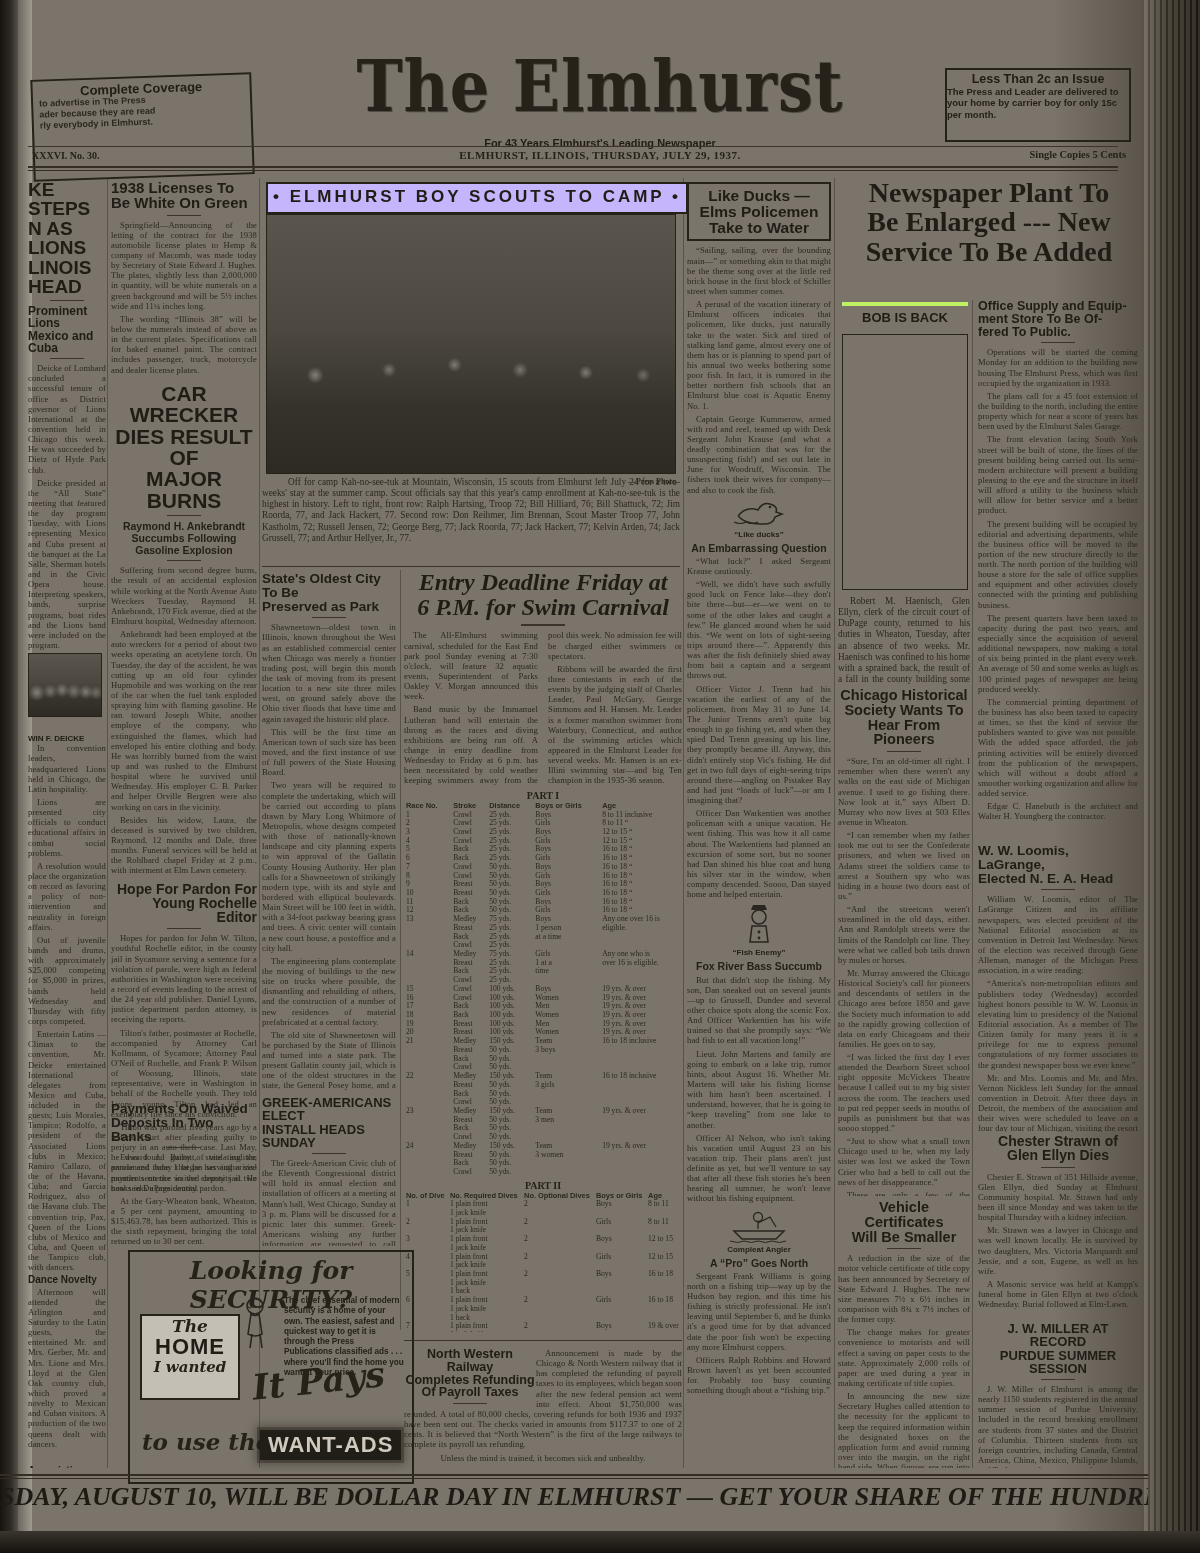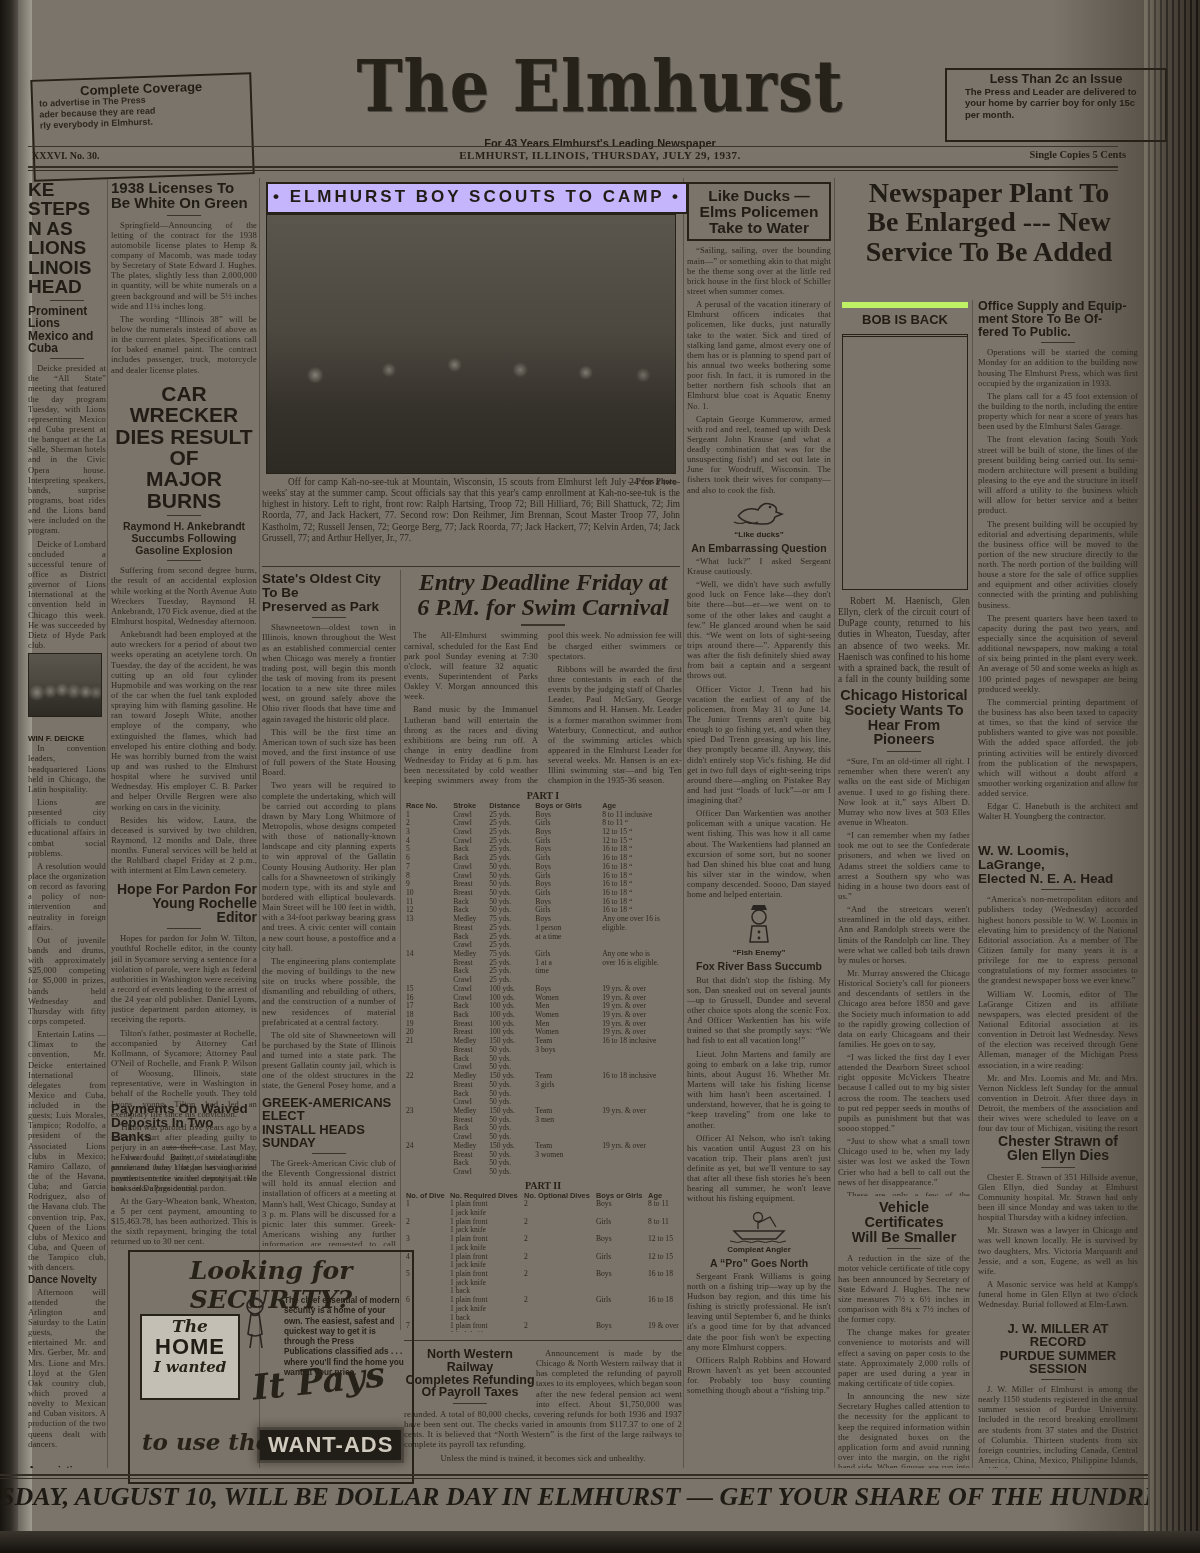--- a/index.html
+++ b/index.html
@@ -78,21 +78,21 @@
         <div>ader because they are read</div>
         <div>rly everybody in Elmhurst.</div>
       </div>
   </div>
 
   <div class="blk" style="left:250px;top:55px;width:700px;height:82px;text-align:center;">
     <span class="gothic-title" style="font-size:62px;display:inline-block;">The Elmhurst Press</span>
   </div>
   <div class="blk headline" style="left:400px;top:138px;width:400px;text-align:center;font-size:11px;">For 43 Years Elmhurst's Leading Newspaper</div>
 
-  <div class="blk boxed" style="left:945px;top:68px;width:182px;height:64px;padding:3px 18px;">
+  <div class="blk boxed" style="left:945px;top:68px;width:182px;height:64px;padding:3px 0;">
     <div class="headline" style="font-size:12.5px;text-align:center;">Less Than 2c an Issue</div>
     <div style="font-family:'Liberation Sans',sans-serif;font-weight:bold;font-size:9.5px;line-height:1.2;">The Press and Leader are delivered to your home by carrier boy for only 15c per month.</div>
   </div>
 
   <div class="rule" style="left:28px;top:146px;width:1090px;"></div>
   <div class="blk" style="left:32px;top:150px;width:150px;font-size:10px;font-weight:bold;">XXXVI. No. 30.</div>
   <div class="blk" style="left:380px;top:149px;width:440px;text-align:center;font-size:11px;font-weight:bold;letter-spacing:.5px;">ELMHURST, ILLINOIS, THURSDAY, JULY 29, 1937.</div>
   <div class="blk" style="left:950px;top:149px;width:176px;text-align:right;font-size:10.5px;font-weight:bold;">Single Copies 5 Cents</div>
   <div class="rule2" style="left:28px;top:166px;width:1090px;"></div>
 
@@ -110,22 +110,22 @@
         <div>LINOIS HEAD</div>
       </div>
     <div class="dash-div"></div>
     <div class="headline" style="font-size:12px;margin:4px 0;">
         <div>Prominent Lions</div>
         <div>Mexico and</div>
         <div>Cuba</div>
       </div>
     <div class="dash-div"></div>
     <div class="body8">
+        <p>Deicke of Lombard concluded a successful tenure of office as District governor of Lions International at the convention held in Chicago this week. He was succeeded by Dietz of Hyde Park club.</p>
         <p>Deicke presided at the “All State” meeting that featured the day program Tuesday, with Lions representing Mexico and Cuba present at the banquet at the La Salle, Sherman hotels and in the Civic Opera house. Interpreting speakers, bands, surprise programs, boat rides and the Lions band were included on the program.</p>
-        <p>Deicke of Lombard concluded a successful tenure of office as District governor of Lions International at the convention held in Chicago this week. He was succeeded by Dietz of Hyde Park club.</p>
       </div>
     <div class="photo" style="width:74px;height:64px;margin:3px 0;"></div>
     <div class="headline" style="font-size:8px;margin-top:18px;">WIN F. DEICKE</div>
     <div class="body8">
         <p>In convention leaders, headquartered Lions held in Chicago, the Latin hospitality.</p>
         <p>Lions are presented city officials to conduct educational affairs in combat social problems.</p>
         <p>A resolution would place the organization on record as favoring a policy of non-intervention and neutrality in foreign affairs.</p>
         <p>Out of juvenile bands and drums, with approximately $25,000 competing for $5,000 in prizes, bands held Wednesday and Thursday with fifty corps competed.</p>
         <p>Entertain Latins — Climax to the convention, Mr. Deicke entertained International delegates from Mexico and Cuba, included in the guests; Luis Morales, Tampico; Rodolfo, a president of the Associated Lions clubs in Mexico; Ramiro Callazo, of the of the Havana, Cuba; and Garcia Rodriguez, also of the Havana club. The convention trip, Pax, Queen of the Lions clubs of Mexico and Cuba, and Queen of the Tampico club, with dancers.</p>
       </div>
@@ -767,21 +767,21 @@
 
 
   </div>
 
   <div class="blk head-serif" style="left:838px;top:178px;width:302px;height:118px;font-size:28px;text-align:center;">
       <div>Newspaper Plant To</div>
       <div>Be Enlarged --- New</div>
       <div>Service To Be Added</div>
     </div>
 
-  <div class="blk" style="left:842px;top:302px;width:126px;height:28px;border-top:6px solid #bef264;border-bottom:1px solid #262119;">
+  <div class="blk" style="left:842px;top:302px;width:126px;height:28px;border-top:4px solid #bef264;border-bottom:1px solid #262119;">
     <div class="headline" style="font-size:13px;text-align:center;margin-top:5px;">BOB IS BACK</div>
   </div>
   <div class="blk portrait" style="left:842px;top:334px;width:126px;height:256px;"></div>
   <div class="blk body9" style="left:838px;top:596px;width:132px;height:88px;">
     <p style="text-indent:12px;">Robert M. Haenisch, Glen Ellyn, clerk of the circuit court of DuPage county, returned to his duties in Wheaton, Tuesday, after an absence of two weeks. Mr. Haenisch was confined to his home with a sprained back, the result of a fall in the county building some weeks ago.</p>
   </div>
 
   <div class="blk" style="left:838px;top:688px;width:132px;height:508px;">
     <div class="headline" style="font-size:14.5px;text-align:center;">
         <div>Chicago Historical</div>
@@ -830,22 +830,22 @@
         <p>Edgar C. Hanebuth is the architect and Walter H. Youngberg the contractor.</p>
       </div>
   </div>
   <div class="blk" style="left:978px;top:844px;width:160px;height:288px;">
     <div class="headline" style="font-size:13.5px;">
         <div>W. W. Loomis, LaGrange,</div>
         <div>Elected N. E. A. Head</div>
       </div>
     <div class="dash-div"></div>
     <div class="body8">
+        <p>William W. Loomis, editor of The LaGrange Citizen and its affiliate newspapers, was elected president of the National Editorial association at its convention in Detroit last Wednesday. News of the election was received through Gene Alleman, manager of the Michigan Press association, in a wire reading:</p>
         <p>“America's non-metropolitan editors and publishers today (Wednesday) accorded highest honors possible to W. W. Loomis in elevating him to presidency of the National Editorial association. As a member of The Citizen family for many years it is a privilege for me to express personal congratulations of my former associates to the grandest newspaper boss we ever knew.”</p>
-        <p>William W. Loomis, editor of The LaGrange Citizen and its affiliate newspapers, was elected president of the National Editorial association at its convention in Detroit last Wednesday. News of the election was received through Gene Alleman, manager of the Michigan Press association, in a wire reading:</p>
         <p>Mr. and Mrs. Loomis and Mr. and Mrs. Vernon Nickless left Sunday for the annual convention in Detroit. After three days in Detroit, the members of the association and their wives were scheduled to leave on a four day tour of Michigan, visiting the resort sections along the west coast and spending two days at Mackinac Island.—LaGrange Citizen.</p>
       </div>
   </div>
   <div class="blk" style="left:978px;top:1134px;width:160px;height:184px;">
     <div class="headline" style="font-size:14px;text-align:center;">
         <div>Chester Strawn of</div>
         <div>Glen Ellyn Dies</div>
       </div>
     <div class="dash-div"></div>
     <div class="body8">

